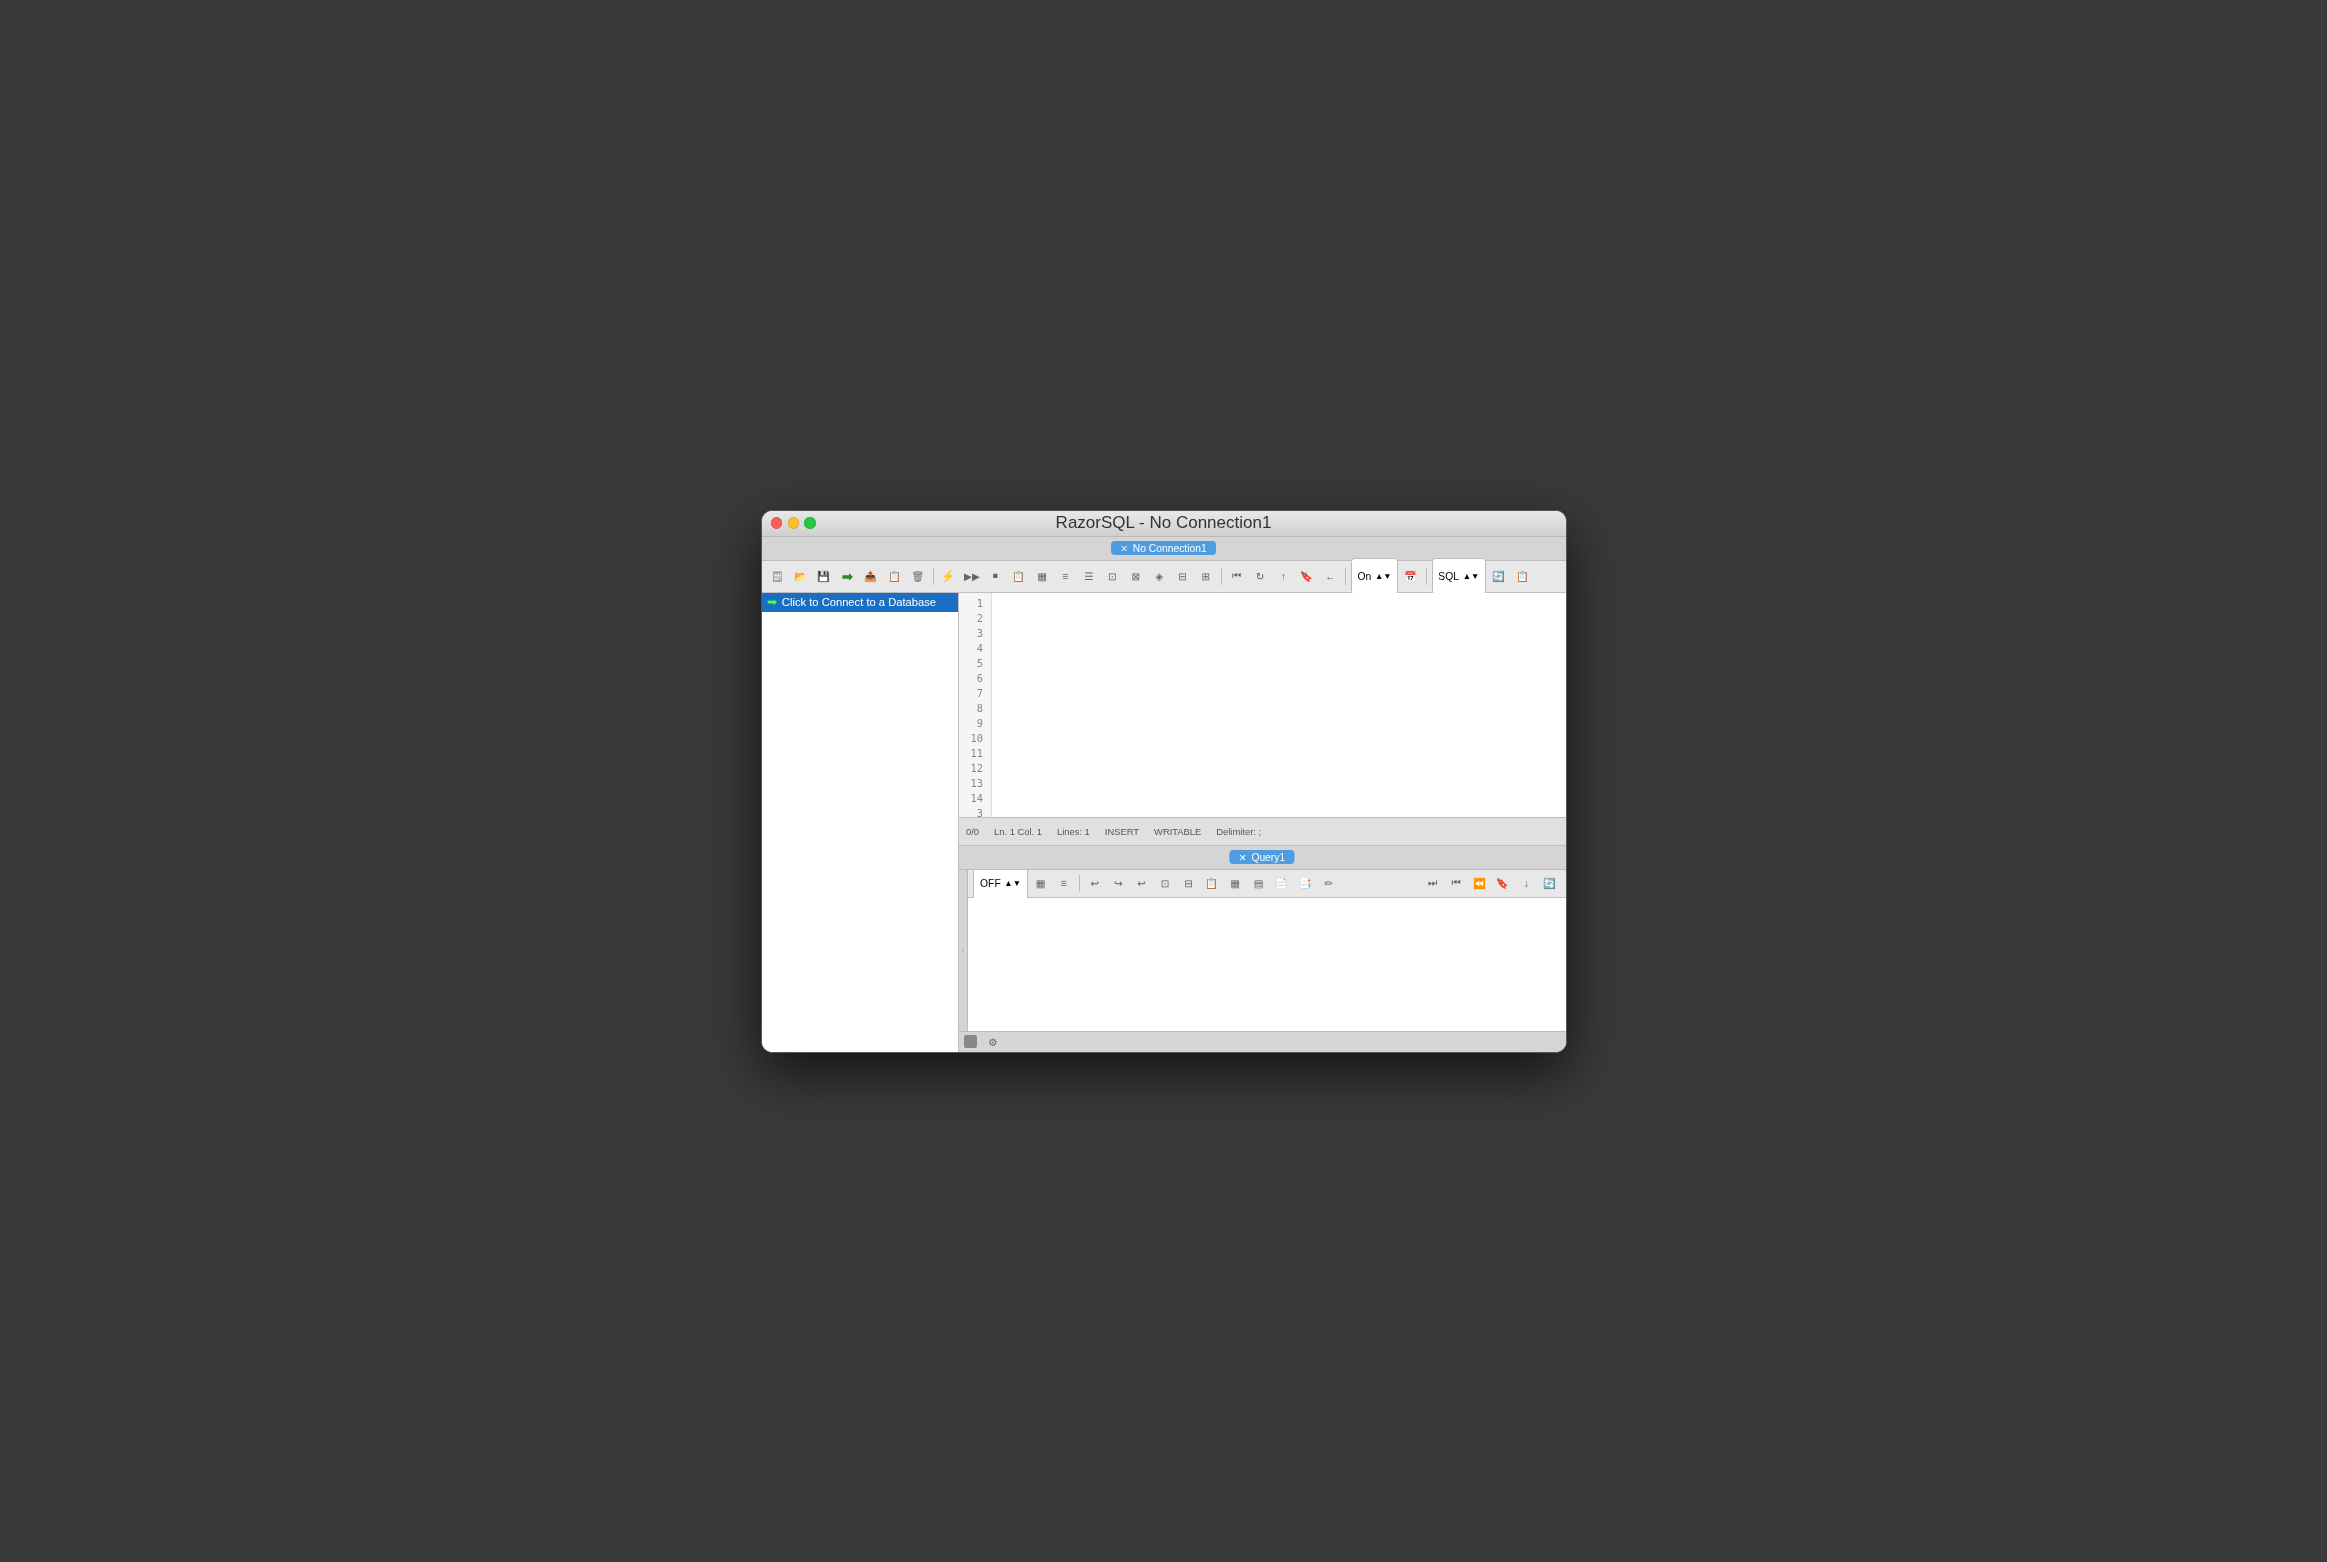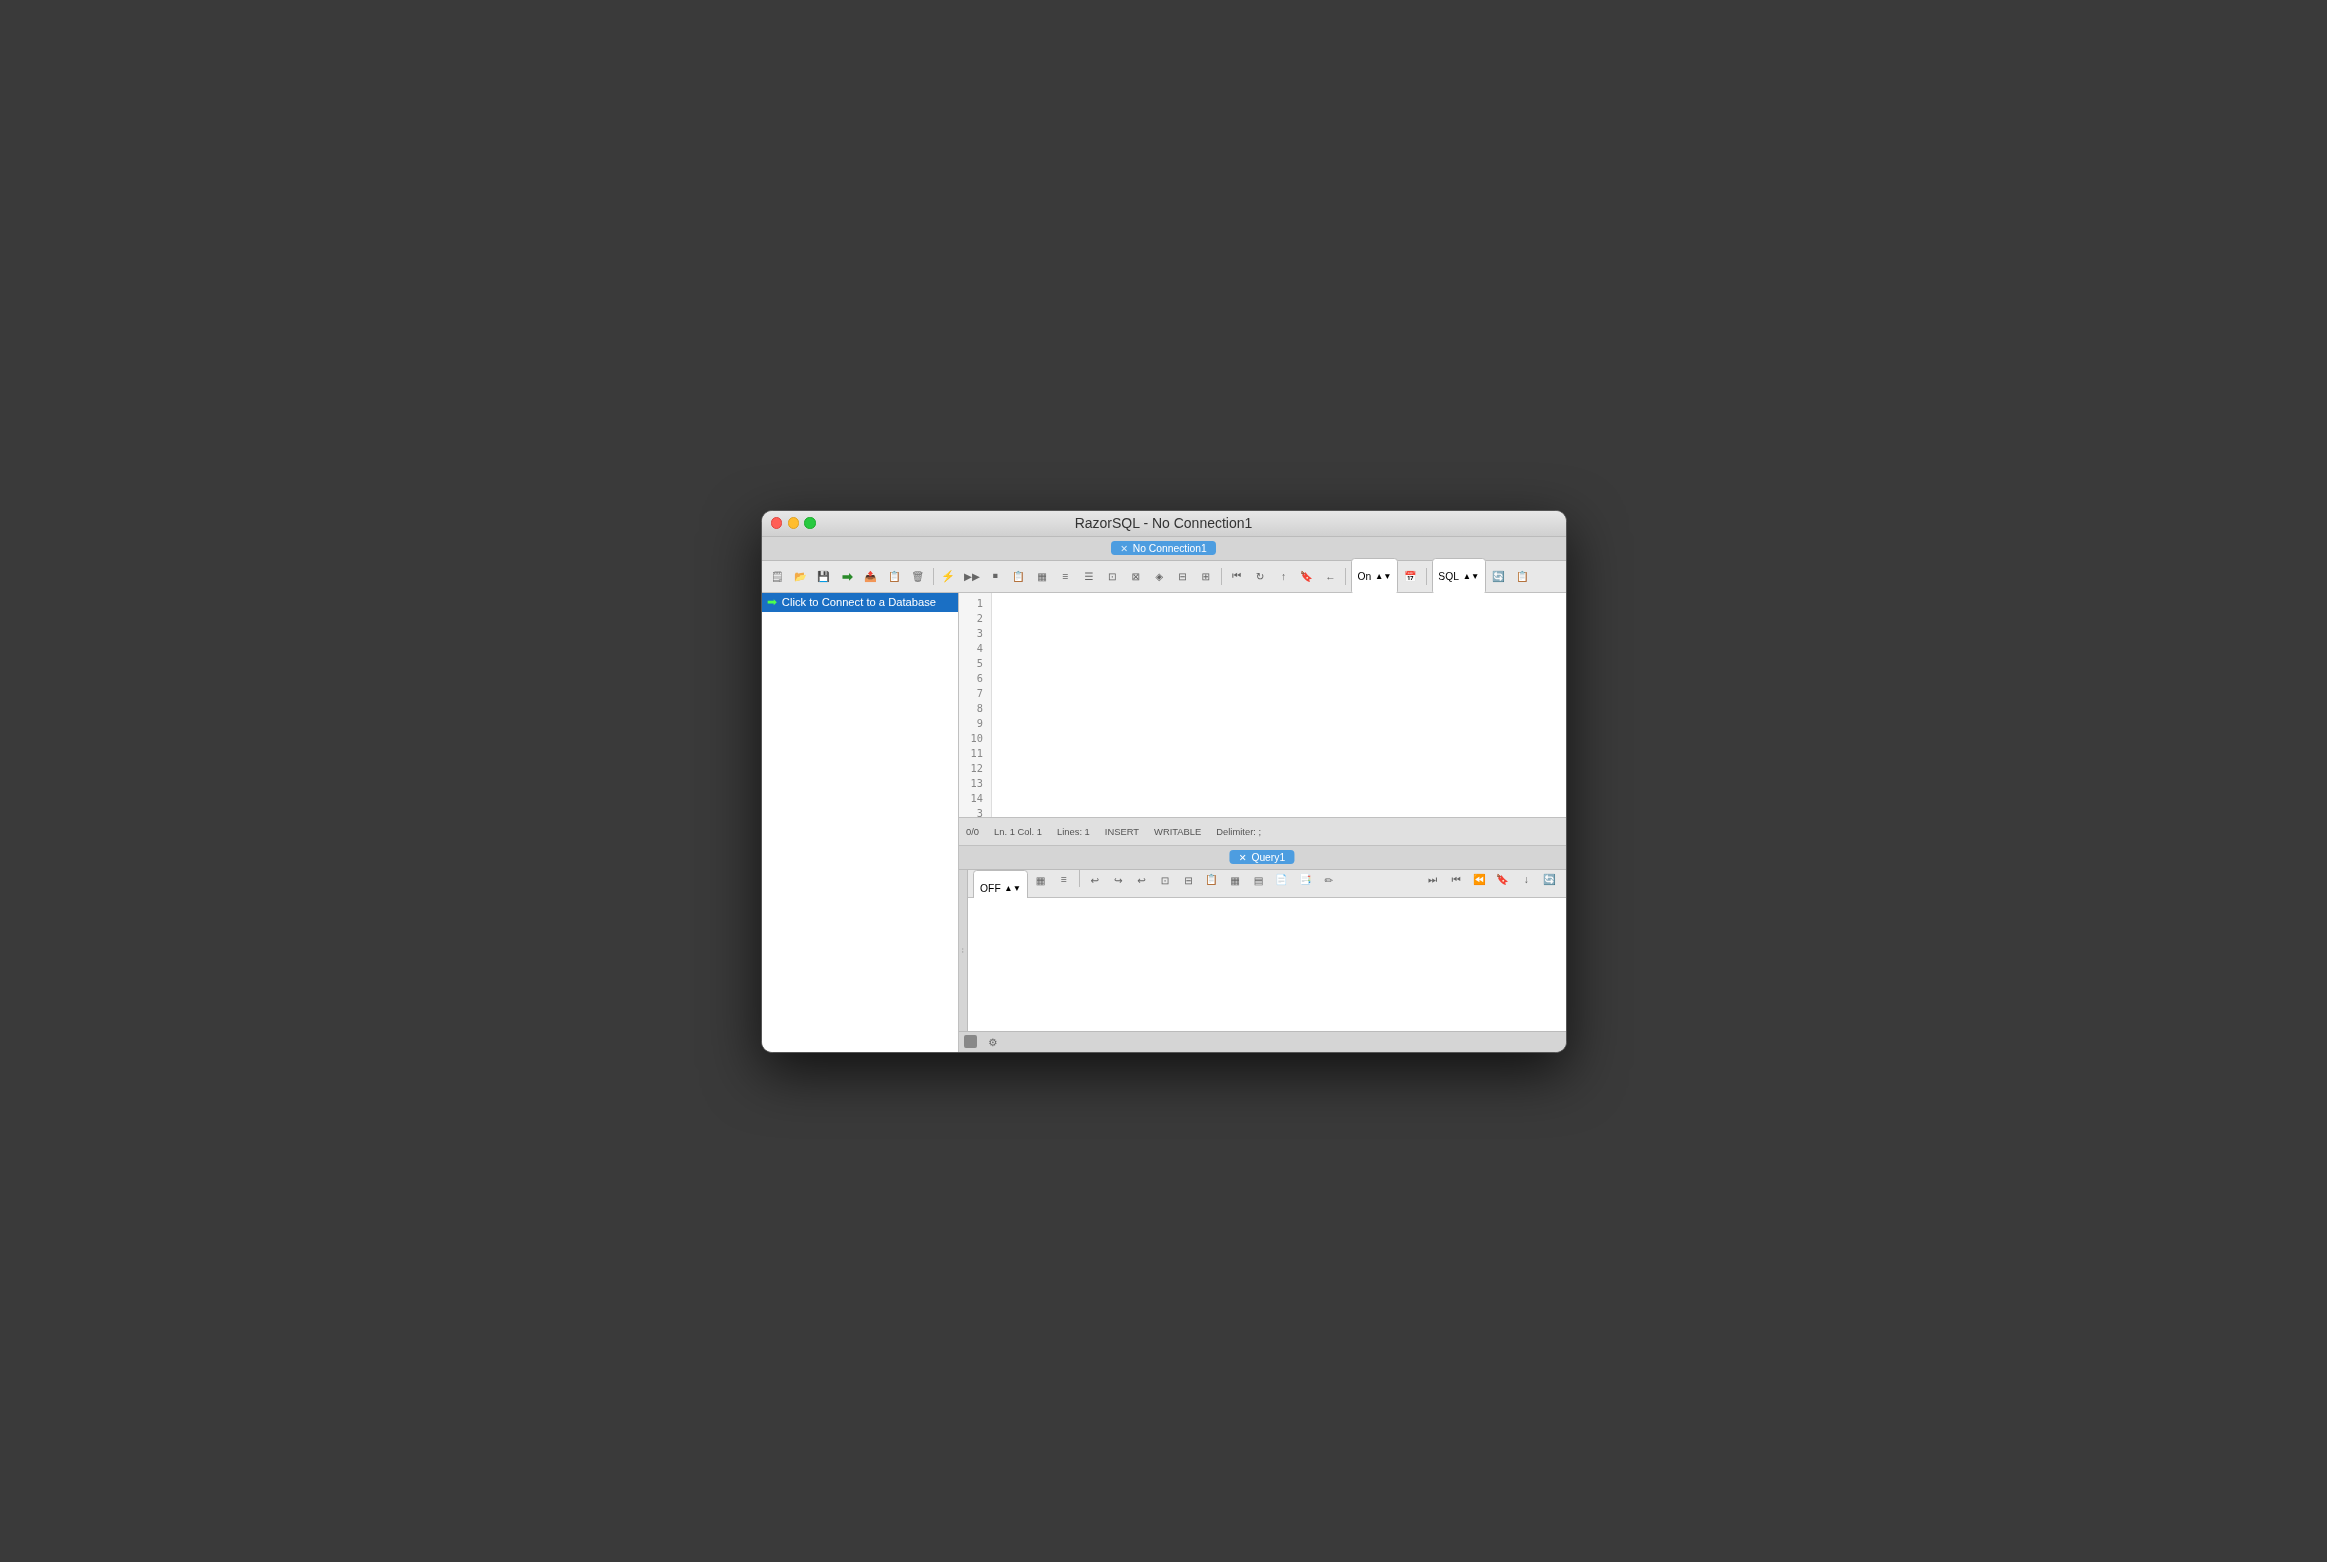--- a/index.html
+++ b/index.html
@@ -44,21 +44,21 @@
       border-radius: 50%;
       cursor: pointer;
     }
     .traffic-light.close { background: #ff5f57; border: 0.9px solid #e0443e; }
     .traffic-light.minimize { background: #ffbd2e; border: 0.9px solid #dea123; }
     .traffic-light.maximize { background: #28c940; border: 0.9px solid #1aab29; }
     .title-bar-title {
       position: absolute;
       left: 50%;
       transform: translateX(-50%);
-      font-size: 14px;
+      font-size: 17px;
       color: #333;
       font-weight: 500;
     }
     
     .tab-bar {
       background: #d5d5d5;
       height: 24px;
       display: flex;
       align-items: center;
       justify-content: center;
@@ -242,21 +242,21 @@
       justify-content: center;
       font-size: 7.5px;
       color: #999;
       flex-shrink: 0;
     }
     
     .results-toolbar {
       background: #e8e8e8;
       height: 28px;
       display: flex;
-      align-items: flex-start;
+      align-items: center;
       padding: 0 5.6px;
       gap: 2.8px;
       border-bottom: 0.9px solid #c0c0c0;
       flex-shrink: 0;
     }
     
     .results-content {
       flex: 1;
       background: white;
       overflow: auto;

